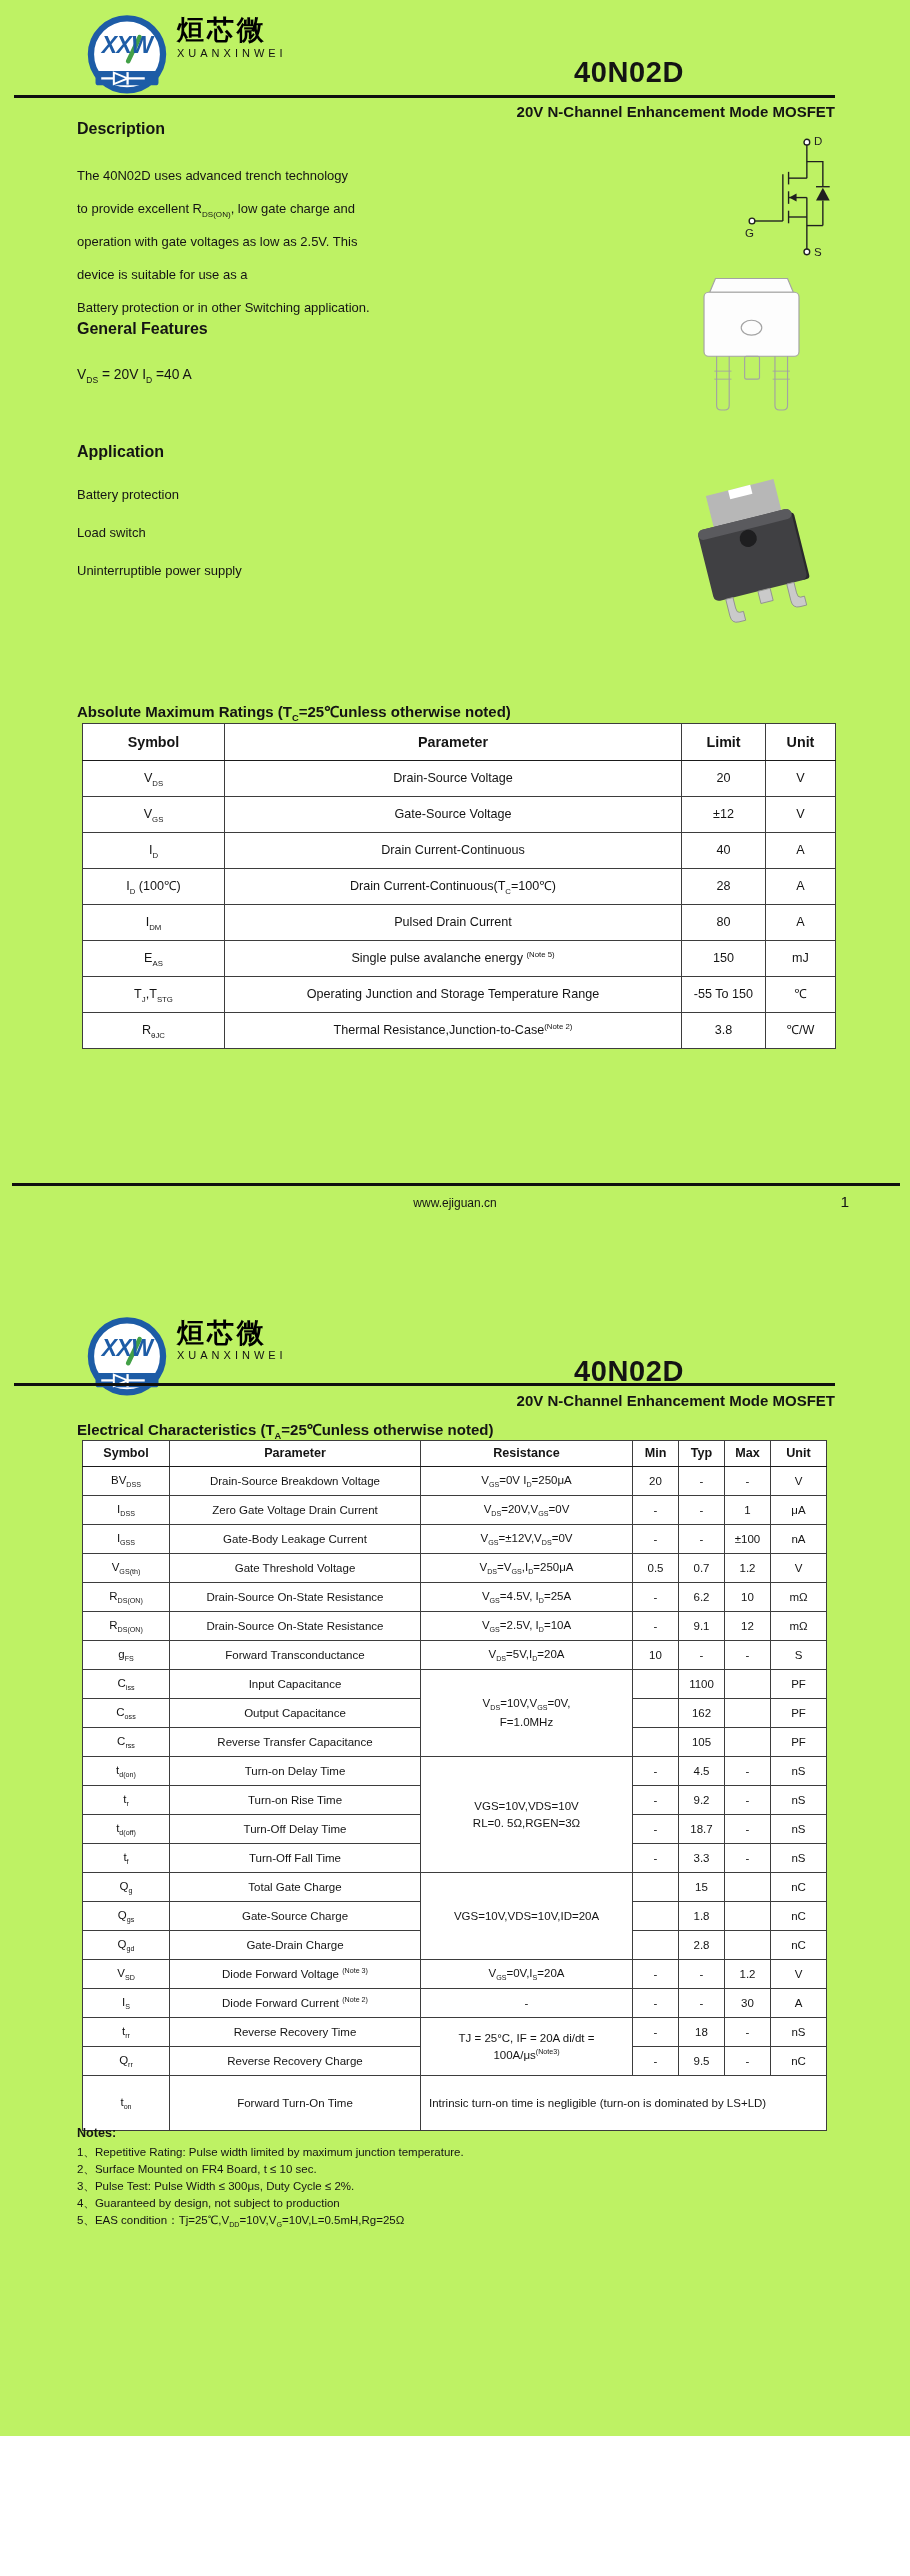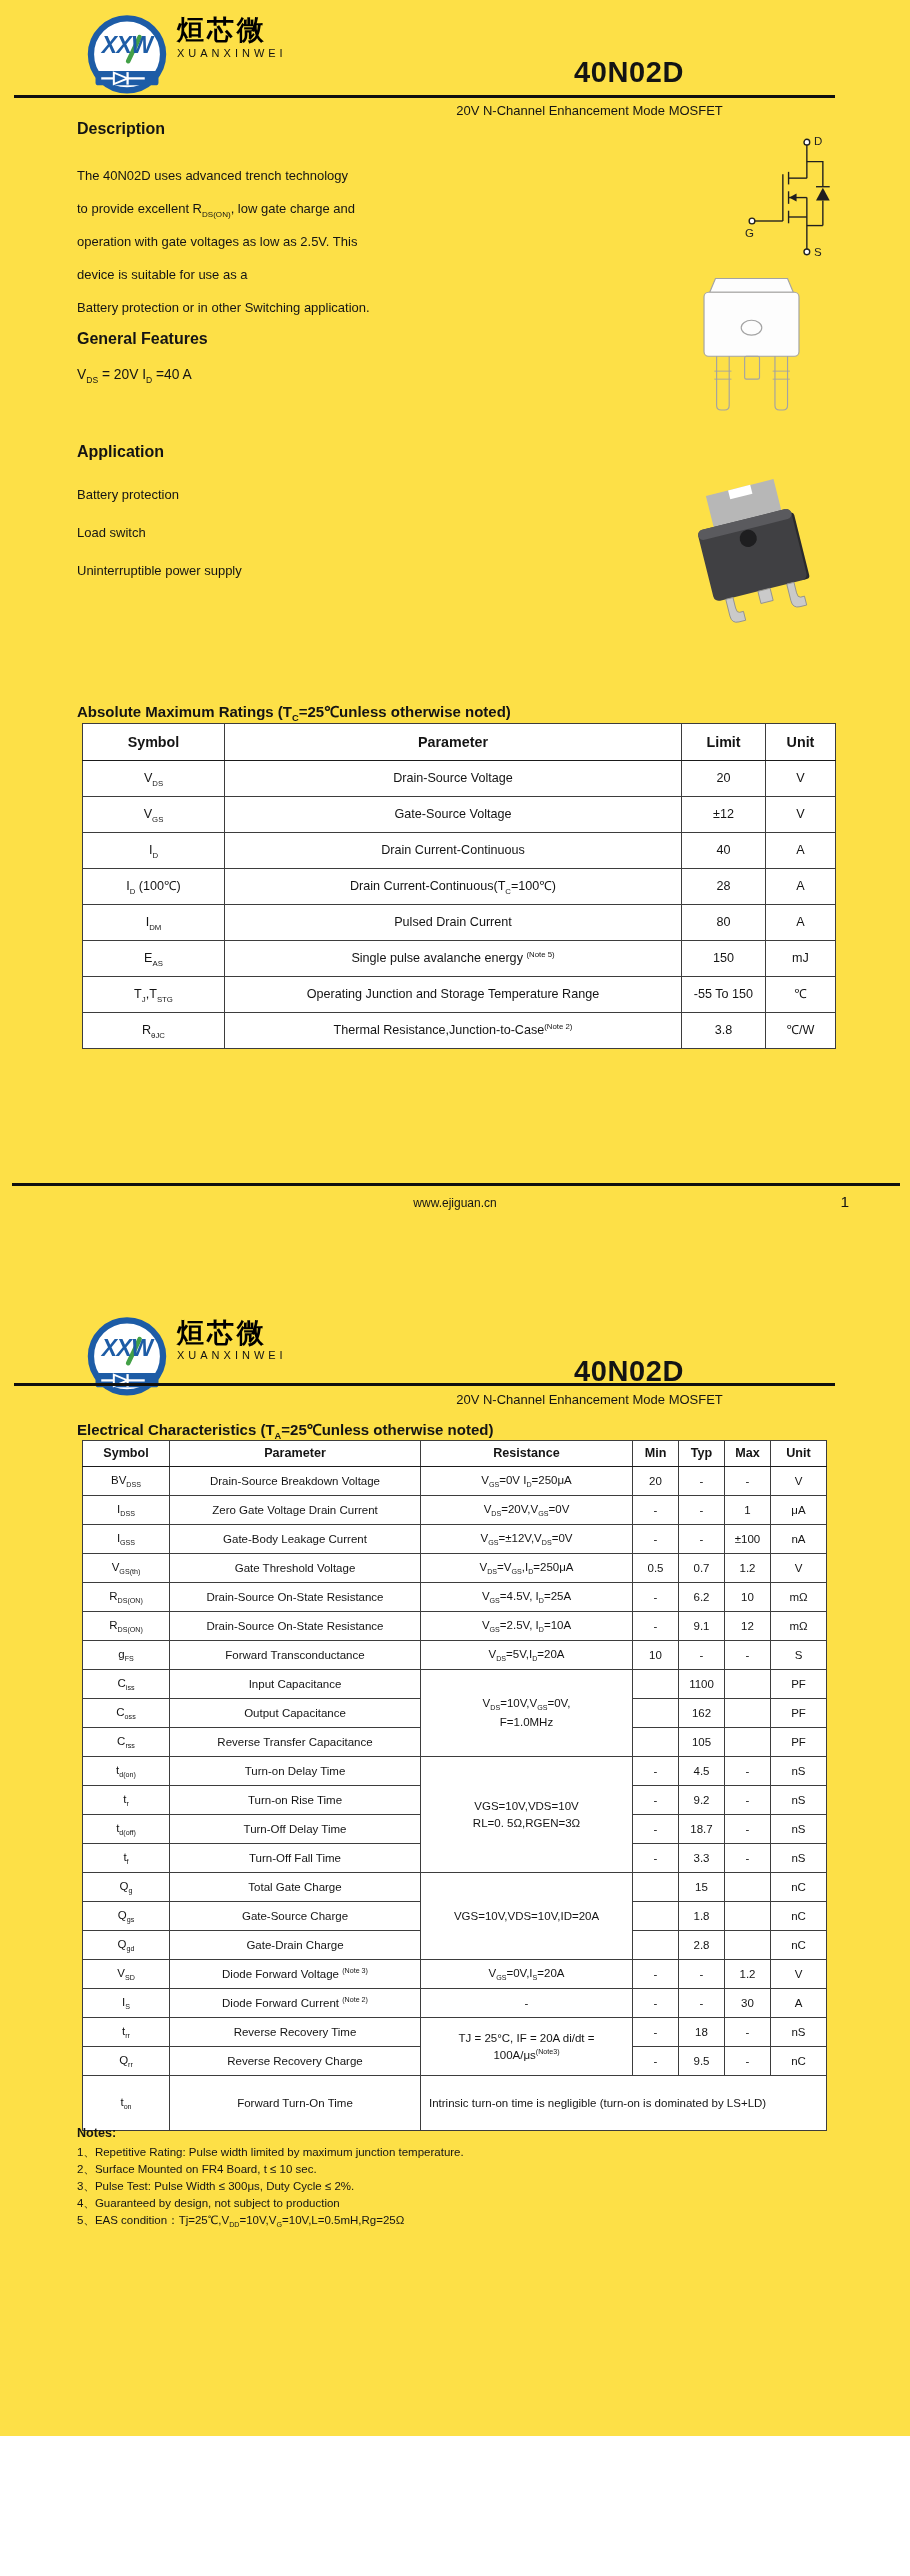--- a/index.html
+++ b/index.html
@@ -1,21 +1,21 @@
 <!DOCTYPE html>
 <html style="font-size:9.2px"><head>
 <meta charset="utf-8">
 <style>
   html,body{margin:0;padding:0;background:#ffffff;}
-  .sheet{position:relative;width:910px;height:2436px;background:#fde047;
+  .sheet{position:relative;width:910px;height:2436px;background:#bef264;
          font-family:"Liberation Sans",sans-serif;color:#141414;overflow:hidden;}
   .abs{position:absolute;}
   .rule{background:#0f0f0f;height:2.9px;}
   .partnum{font-size:29px;font-weight:bold;letter-spacing:0.6px;text-align:left;}
-  .subtitle{font-size:13px;font-weight:normal;text-align:center;}
+  .subtitle{font-size:15px;font-weight:bold;text-align:right;}
   .sec-h{font-size:16px;font-weight:bold;}
   .tbl-h{font-size:15px;font-weight:bold;}
   .notes-h{font-size:12.6px;font-weight:bold;}
   .desc-line{height:33px;font-size:13px;}
   .feat-line{height:41px;font-size:13.8px;}
   .app-line{height:38px;font-size:13px;}
   .note-line{height:17px;font-size:11.5px;}
   .dt{border-collapse:collapse;table-layout:fixed;background:#fff;}
   .dt th,.dt td{border:1.1px solid #3d3d3d;text-align:center;vertical-align:middle;
                 padding:0 3.4px;line-height:1.45;overflow:hidden;}
@@ -66,21 +66,21 @@
 
     <div class="sec-h abs" style="left:77px;top:120px;">Description</div>
     <div class="abs" style="left:77px;top:168px;width:436px;">
         <div class="desc-line">The  40N02D uses advanced trench technology</div>
         <div class="desc-line">to provide excellent R<sub>DS(ON)</sub>, low gate charge and</div>
         <div class="desc-line">operation with gate voltages as low as 2.5V. This</div>
         <div class="desc-line">device is suitable for use as a</div>
         <div class="desc-line">Battery protection or in other Switching application.</div>
       </div>
 
-    <div class="sec-h abs" style="left:77px;top:330px;">General Features</div>
+    <div class="sec-h abs" style="left:77px;top:320px;">General Features</div>
     <div class="abs" style="left:77px;top:367px;width:436px;">
         <div class="feat-line">V<sub>DS</sub> = 20V  I<sub>D</sub> =40 A</div>
       </div>
 
     <div class="sec-h abs" style="left:77px;top:443px;">Application</div>
     <div class="abs" style="left:77px;top:487px;width:436px;">
         <div class="app-line">Battery protection</div>
         <div class="app-line">Load switch</div>
         <div class="app-line">Uninterruptible power supply</div>
       </div>

